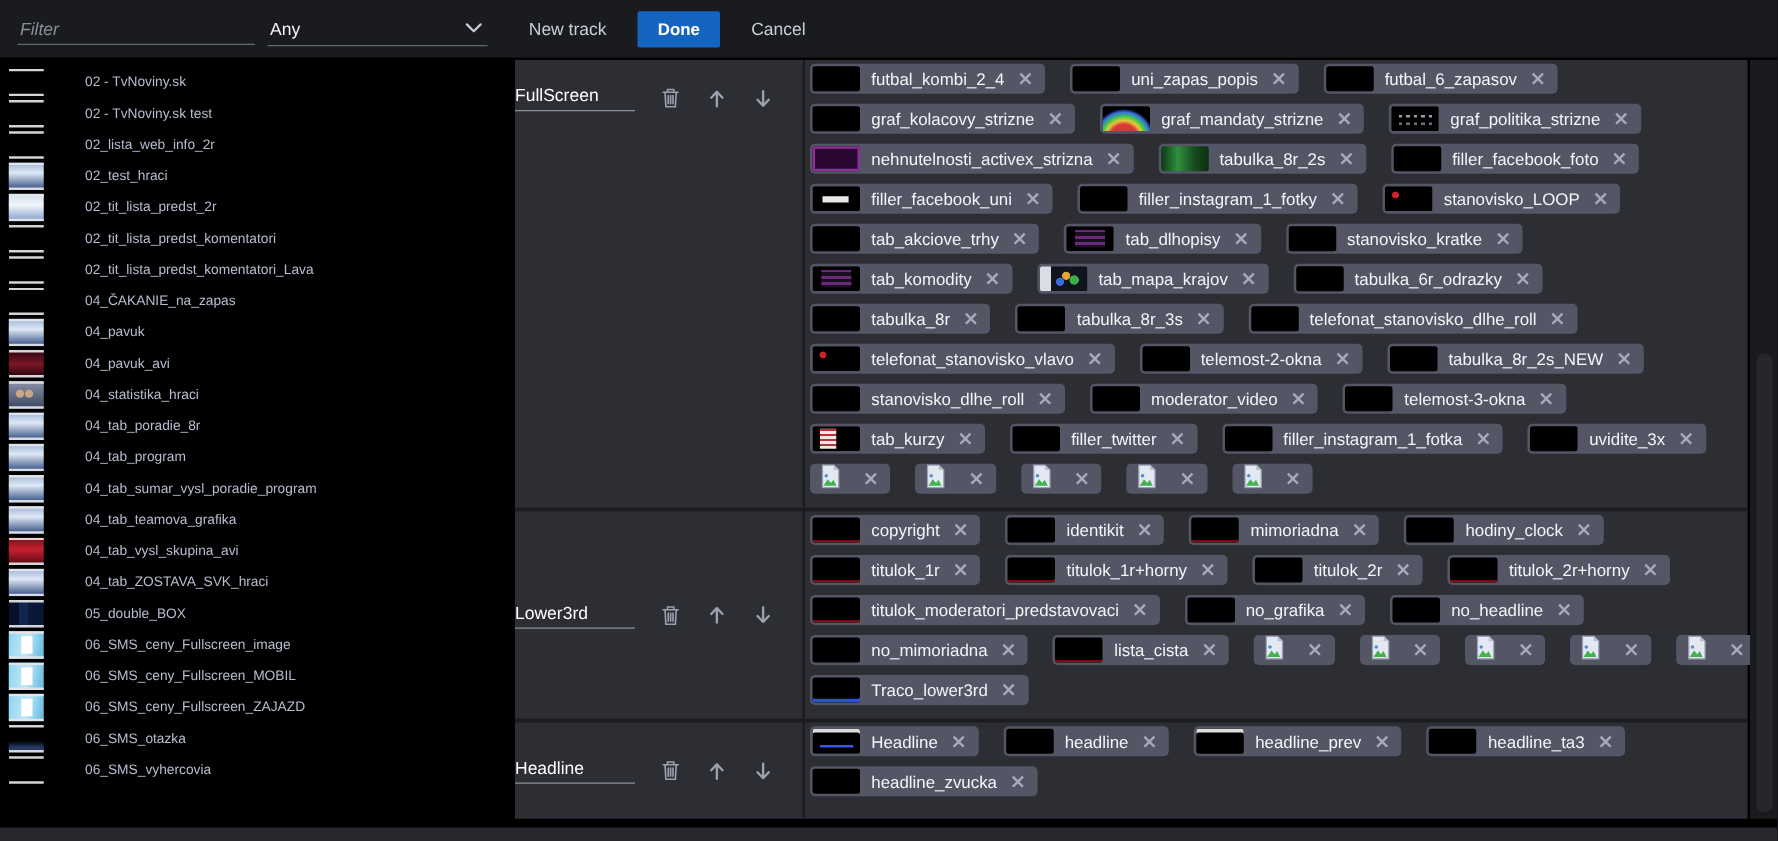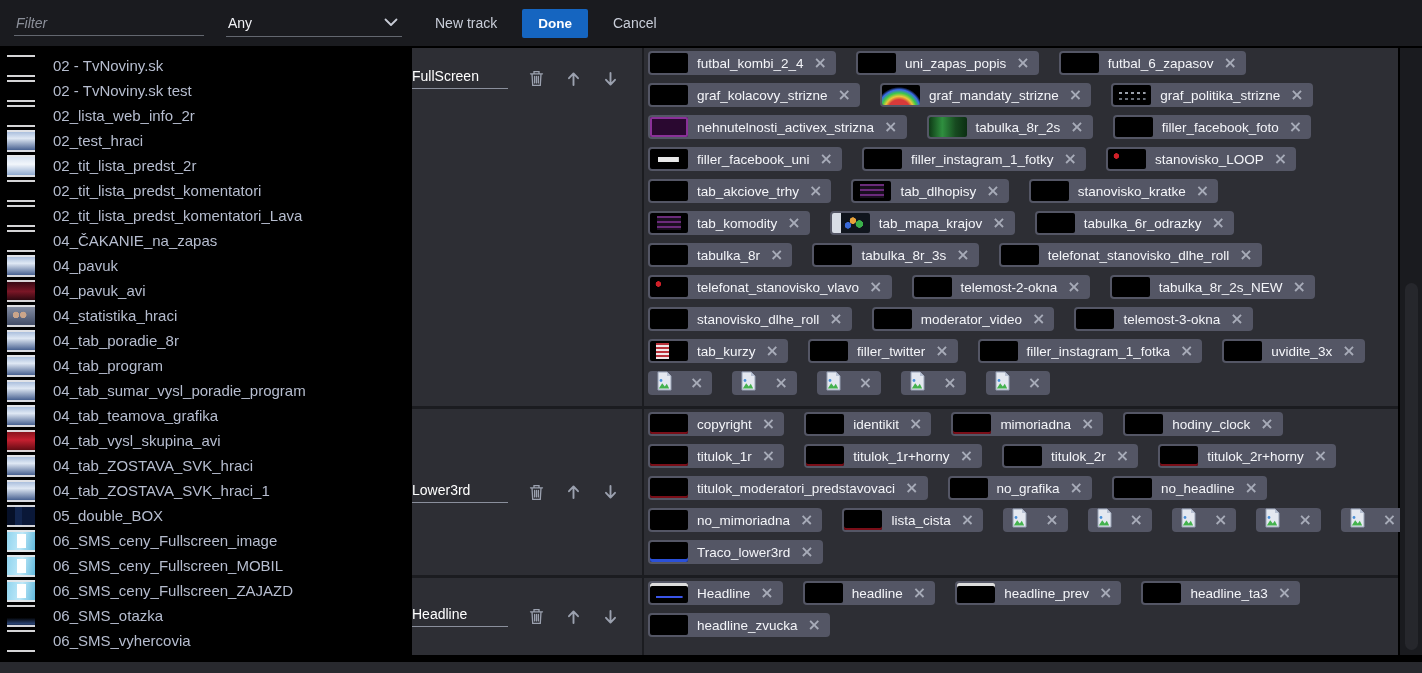--- a/index.html
+++ b/index.html
@@ -5,37 +5,37 @@
   html,body{margin:0;padding:0;background:#141519;}
   .stage{position:relative;width:1422px;height:673px;background:#000000;overflow:hidden;
          font-family:"Liberation Sans",sans-serif;color:#e8eaf0;}
   
   .topbar{position:absolute;left:0;top:0;width:100%;height:46px;background:#1a1b1f;
           display:flex;align-items:center;}
   .filter{margin-left:14px;width:186px;background:transparent;border:none;outline:none;
           border-bottom:1px solid #63676f;color:#dfe2ea;font-size:14px;padding:4px 2px;
           font-family:"Liberation Sans",sans-serif;}
   .filter::placeholder{color:#8b8f99;font-style:italic;}
-  .selectbox{margin-left:22px;width:176px;border-bottom:1px solid #63676f;height:26px;
+  .selectbox{margin-left:10px;width:176px;border-bottom:1px solid #63676f;height:26px;
              display:flex;align-items:center;justify-content:space-between;cursor:pointer;}
   .selectbox .val{font-size:14px;color:#f2f3f7;padding-left:2px;}
   .selectbox svg{margin-right:4px;}
   .tbtn{background:transparent;border:none;color:#c9ced9;font-size:14px;cursor:pointer;
         font-family:"Liberation Sans",sans-serif;padding:6px 2px;}
   .tbtn.newtrack{margin-left:31px;}
   .tbtn.done{margin-left:23px;background:#1565c0;color:#fff;border-radius:2px;
              padding:7px 16px;font-size:13.5px;font-weight:bold;}
   .tbtn.cancel{margin-left:23px;}
   
   .sidebar{position:absolute;left:0;top:48px;width:400px;height:606px;padding-top:5px;
            box-sizing:border-box;overflow:hidden;}
   .side-item{height:25px;display:flex;align-items:center;cursor:pointer;}
   .sthumb{width:28px;height:22px;margin-left:7px;flex:none;background:#000;
           box-shadow:inset 0 2px 0 rgba(230,230,232,.92), inset 0 -2px 0 rgba(230,230,232,.92);}
-  .side-label{margin-left:18px;font-size:15px;color:#b6bdcf;white-space:nowrap;}
+  .side-label{margin-left:33px;font-size:11px;color:#b6bdcf;white-space:nowrap;}
   
   .t-black{background:#000;}
   .t-blue{background:linear-gradient(180deg,#9ab2d6 0%,#dfe8f4 38%,#2e4a80 100%);}
   .t-lightblue{background:linear-gradient(180deg,#cfdcee 0%,#f2f6fb 42%,#7e9cc8 100%);}
   .t-photo{background:radial-gradient(circle at 32% 45%,#caa58a 0 3px,transparent 3.5px),
            radial-gradient(circle at 58% 45%,#caa58a 0 3px,transparent 3.5px),
            linear-gradient(180deg,#8a93a8,#3a4560);}
   .t-red{background:linear-gradient(180deg,#7a1018,#c62030 45%,#50080e);}
   .t-darkred{background:linear-gradient(180deg,#2a0610,#7a1626 52%,#1c040a);}
   .t-cyan{background:linear-gradient(#fff,#fff) 50% 50%/9px 14px no-repeat,
@@ -174,24 +174,20 @@
       </div>
       <div class="side-item">
         <span class="sthumb t-red"></span>
         <span class="side-label">04_tab_vysl_skupina_avi</span>
       </div>
       <div class="side-item">
         <span class="sthumb t-blue"></span>
         <span class="side-label">04_tab_ZOSTAVA_SVK_hraci</span>
       </div>
       <div class="side-item">
-        <span class="sthumb t-blue"></span>
-        <span class="side-label">04_tab_ZOSTAVA_SVK_hraci_1</span>
-      </div>
-      <div class="side-item">
         <span class="sthumb t-darkblue"></span>
         <span class="side-label">05_double_BOX</span>
       </div>
       <div class="side-item">
         <span class="sthumb t-cyan"></span>
         <span class="side-label">06_SMS_ceny_Fullscreen_image</span>
       </div>
       <div class="side-item">
         <span class="sthumb t-cyan"></span>
         <span class="side-label">06_SMS_ceny_Fullscreen_MOBIL</span>

